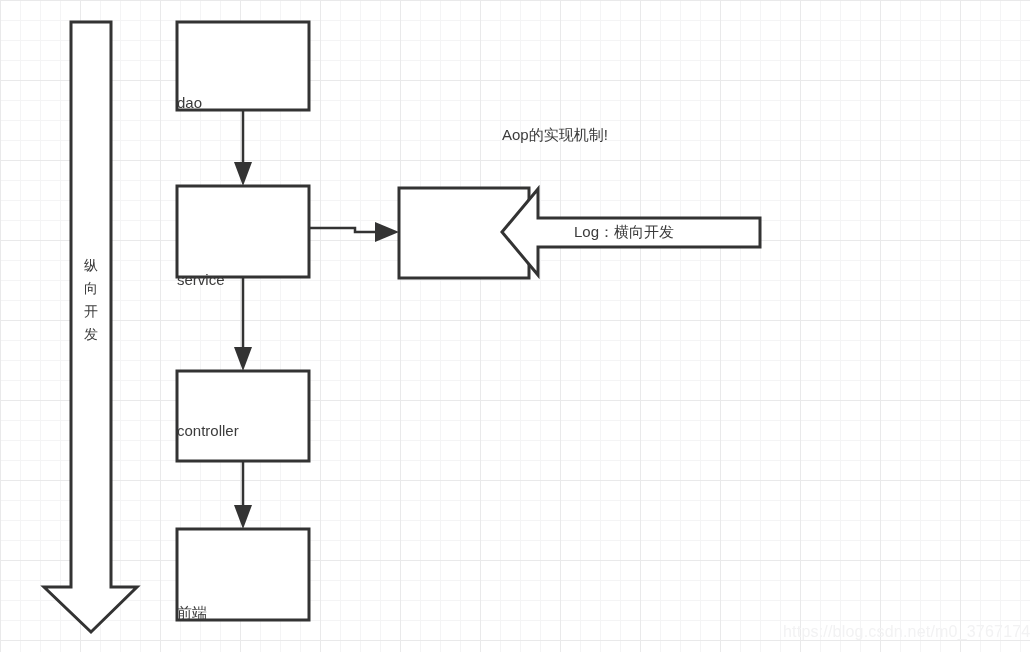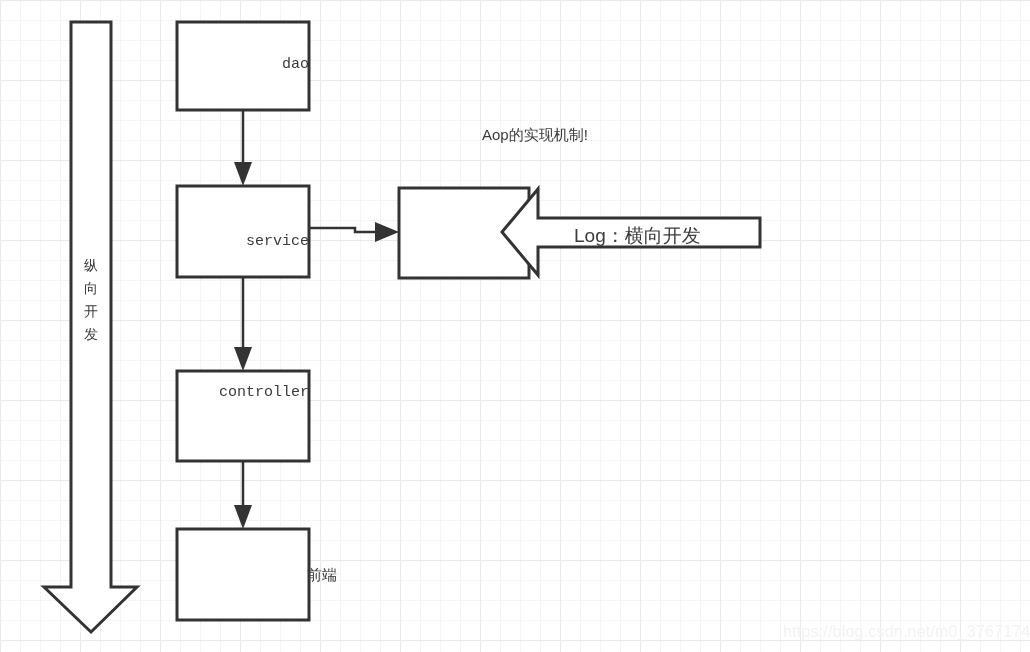--- a/index.html
+++ b/index.html
@@ -25,25 +25,26 @@
   .svg-layer {
     position: absolute;
     left: 0;
     top: 0;
     width: 1030px;
     height: 652px;
   }
   .node-label {
     position: absolute;
     color: #3b3b3b;
-    font-family: Liberation Mono, monospace;
+    font-family: Liberation Sans, sans-serif;
     font-size: 15px;
     white-space: nowrap;
-    text-align: right;
+    text-align: left;
     pointer-events: none;
+    margin-top: 38px;
   }
   .box-label {
     font-size: 15px;
   }
   .vlabel {
     position: absolute;
     color: #3b3b3b;
     font-size: 14px;
     line-height: 23px;
     width: 20px;
@@ -51,21 +52,21 @@
   }
   .note-text {
     position: absolute;
     color: #3b3b3b;
     font-size: 15px;
     white-space: nowrap;
   }
   .log-text {
     position: absolute;
     color: #3b3b3b;
-    font-size: 19px;
+    font-size: 15px;
     white-space: nowrap;
   }
   .watermark {
     position: absolute;
     color: #f2f2f3;
     font-size: 16px;
     letter-spacing: 0.2px;
     white-space: nowrap;
     font-family: "Liberation Sans", sans-serif;
   }
@@ -120,19 +121,19 @@
 
   <div class="node-label box-label" style="left:177px; top:566px; width:160px;">前端</div>
 
   <div class="vlabel" style="left:81px; top:254px;">
       <div>纵</div>
       <div>向</div>
       <div>开</div>
       <div>发</div>
     </div>
 
-  <div class="note-text" style="left:482px; top:126px;">Aop的实现机制!</div>
+  <div class="note-text" style="left:482px; top:126px;padding-left:20px;">Aop的实现机制!</div>
 
   <div class="log-text" style="left:574px; top:223px;">Log：横向开发</div>
 
   <div class="watermark" style="left:783px; top:623px;">https://blog.csdn.net/m0_37671741</div>
 
 </div>
 
 </body></html>

